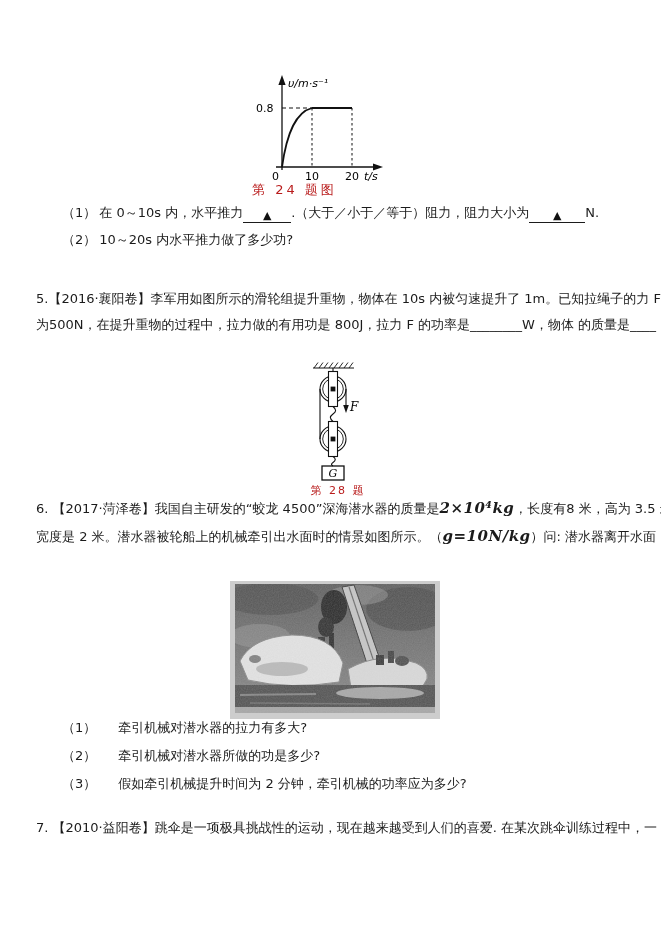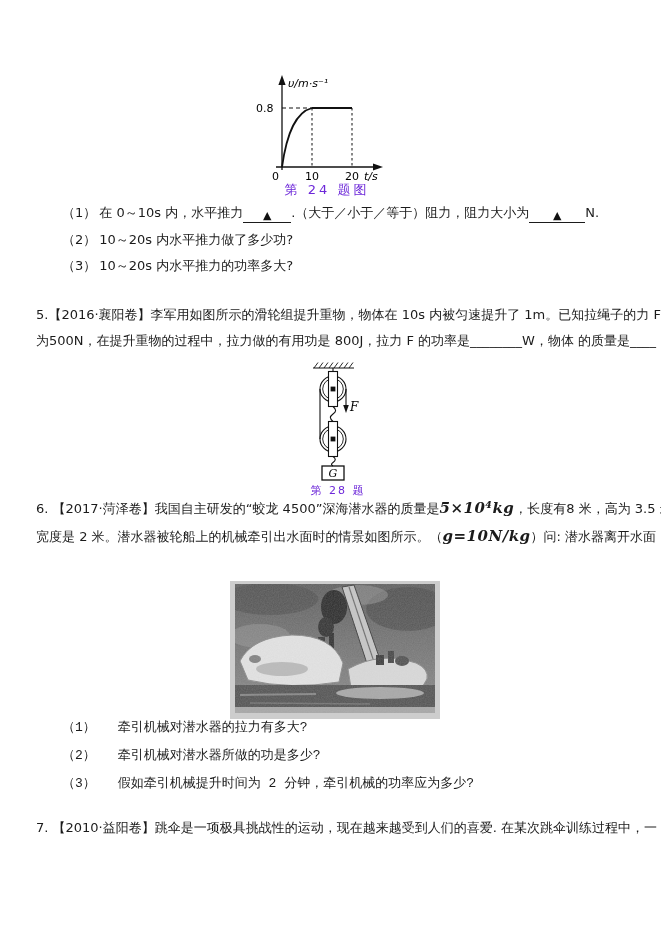--- a/index.html
+++ b/index.html
@@ -3,47 +3,47 @@
 <meta charset="utf-8">
 <style>
   html,body{margin:0;padding:0;background:#ffffff;}
   .page{
     position:relative;width:661px;height:935px;background:#ffffff;
     font-family:"DejaVu Sans","Liberation Sans",sans-serif;
     color:#1b1b1b;font-size:13px;overflow:hidden;
   }
   .line{white-space:nowrap;}
   
-  .vt-fig{position:absolute;left:252px;top:72px;width:150px;text-align:center;}
+  .vt-fig{position:absolute;left:252px;top:72px;width:150px;}
   .vt-fig svg{display:block;}
-  .fig-caption{font-size:13px;letter-spacing:3px;color:#6d28d9;margin-top:0;line-height:15px;}
+  .fig-caption{font-size:13px;letter-spacing:3px;color:#b91c1c;margin-top:0;line-height:15px;}
   
   .q24-parts{position:absolute;left:62px;top:200px;width:586px;}
   .q24-parts .line{height:26.5px;line-height:26.5px;}
   .num{margin-right:3px;}
   .blank{display:inline-block;border-bottom:1px solid #1b1b1b;text-align:center;
          height:15px;line-height:15px;vertical-align:-2px;}
   .blank.b1{width:48px;} .blank.b2{width:56px;}
   .tri{font-size:11px;color:#111;}
   
-  .q5-text{position:absolute;left:36px;top:286px;width:606px;margin-top:16px;}
+  .q5-text{position:absolute;left:36px;top:286px;width:606px;}
   .q5-text .line{height:25.5px;line-height:25.5px;}
   
   .pulley-fig{position:absolute;left:288px;top:360px;width:100px;text-align:center;}
   .pulley-fig svg{display:block;}
   .pulley-fig .fig-caption{font-size:11px;letter-spacing:2px;line-height:13px;}
   
   .q6-text{position:absolute;left:36px;top:494px;width:612px;}
   .q6-text .line{height:28px;line-height:28px;}
   .formula{font-family:"DejaVu Serif","Liberation Serif",serif;
            font-weight:bold;font-style:italic;font-size:15px;letter-spacing:0.5px;}
   
   .photo{position:absolute;left:230px;top:581px;width:210px;height:138px;}
   
-  .q6-parts{position:absolute;left:62px;top:714px;width:586px;font-family:Liberation Mono, monospace;}
+  .q6-parts{position:absolute;left:62px;top:714px;width:586px;}
   .q6-parts .line{height:28px;line-height:28px;}
   .q6-parts .num{margin-right:22px;}
   
   .q7-text{position:absolute;left:36px;top:815px;width:612px;line-height:25px;}
   .graph-label{font-family:"DejaVu Sans","Liberation Sans",sans-serif;}
 </style>
 </head>
 <body>
 
 <div class="page">
@@ -73,23 +73,20 @@
     <figcaption class="fig-caption">第 24 题图</figcaption>
   </figure>
 
   <div class="q24-parts">
     <div class="line">
       <span class="num">（1）</span><span>在 0～10s 内，水平推力</span><span class="blank b1"><span class="tri">▲</span></span><span>.（大于／小于／等于）阻力，阻力大小为</span><span class="blank b2"><span class="tri">▲</span></span><span>N.</span>
     </div>
     <div class="line">
       <span class="num">（2）</span><span>10～20s 内水平推力做了多少功?</span>
     </div>
-    <div class="line">
-      <span class="num">（3）</span><span>10～20s 内水平推力的功率多大?</span>
-    </div>
   </div>
 
   <div class="q5-text">
     <div class="line">5.【2016·襄阳卷】李军用如图所示的滑轮组提升重物，物体在 10s 内被匀速提升了 1m。已知拉绳子的力 F</div>
     <div class="line">为500N，在提升重物的过程中，拉力做的有用功是 800J，拉力 F 的功率是________W，物体 的质量是____</div>
   </div>
 
   <figure class="pulley-fig" style="margin:0">
     <svg width="100" height="124" viewBox="0 0 100 124">
 
@@ -133,21 +130,21 @@
       <path d="M45,96.5 C48,98.5 48,100.5 45,102.5 C43,103.8 43,105 45,106" fill="none" stroke="#111" stroke-width="1.1"></path>
 
       <rect x="34" y="106" width="22" height="14" fill="none" stroke="#111" stroke-width="1.3"></rect>
       <text x="45" y="117" font-size="11" text-anchor="middle" font-style="italic" font-family="DejaVu Serif, Liberation Serif, serif">G</text>
     </svg>
     <figcaption class="fig-caption">第 28 题</figcaption>
   </figure>
 
   <div class="q6-text">
     <div class="line">
-      <span>6. 【2017·菏泽卷】我国自主研发的“蛟龙 4500”深海潜水器的质量是</span><span class="formula">5×10⁴kg</span><span>，长度有8 米，高为 3.5 米，</span>
+      <span>6. 【2017·菏泽卷】我国自主研发的“蛟龙 4500”深海潜水器的质量是</span><span class="formula">2×10⁴kg</span><span>，长度有8 米，高为 3.5 米，</span>
     </div>
     <div class="line">
       <span>宽度是 2 米。潜水器被轮船上的机械牵引出水面时的情景如图所示。（</span><span class="formula">g=10N/kg</span><span>）问: 潜水器离开水面</span>
     </div>
   </div>
 
   <div class="photo">
     <svg width="210" height="138" viewBox="0 0 210 138">
       <defs>
         <filter id="grain" x="0" y="0" width="100%" height="100%">

